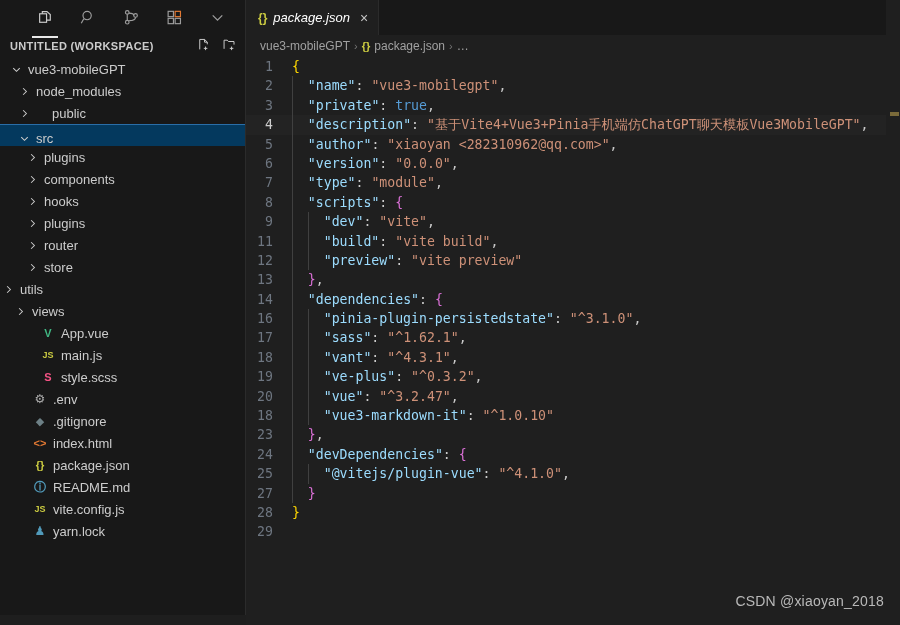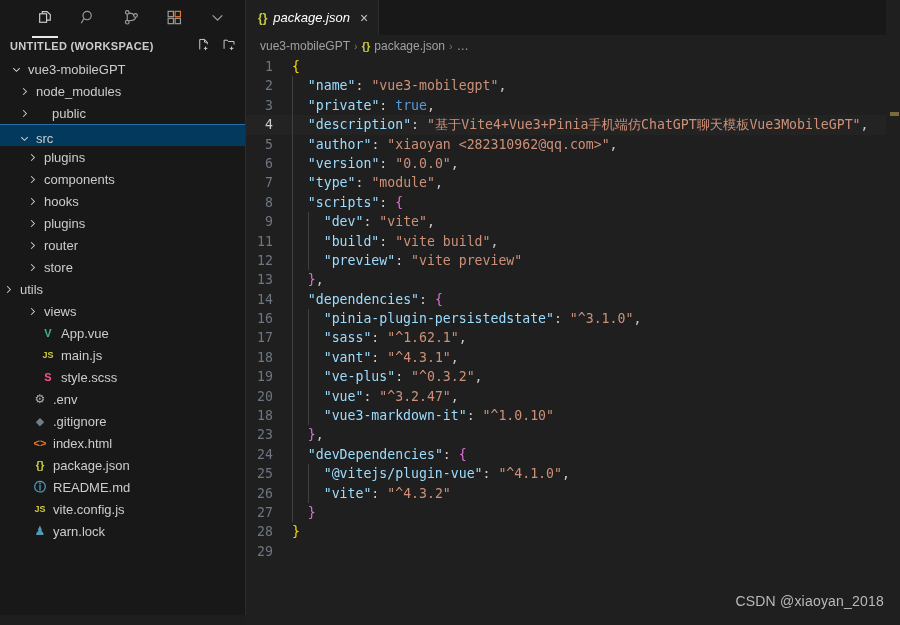--- a/index.html
+++ b/index.html
@@ -269,21 +269,21 @@
           <span class="lbl" style="margin-left: 4px;">store</span>
         </div>
         <div class="row" style="">
           <span class="twist">
             <svg width="13" height="13" viewBox="0 0 16 16" fill="none" stroke="currentColor" stroke-width="1.3">
               <polyline points="6.3,4 10.3,8 6.3,12"></polyline>
             </svg>
           </span>
           <span class="lbl" style="margin-left: 4px;">utils</span>
         </div>
-        <div class="row" style="padding-left: 24px;">
+        <div class="row" style="padding-left: 12px;">
           <span class="twist">
             <svg width="13" height="13" viewBox="0 0 16 16" fill="none" stroke="currentColor" stroke-width="1.3">
               <polyline points="6.3,4 10.3,8 6.3,12"></polyline>
             </svg>
           </span>
           <span class="lbl" style="margin-left: 4px;">views</span>
         </div>
         <div class="row" style="padding-left: 24px;">
           <span class="twist"></span>
           <span class="ficon" style="color: rgb(65, 184, 131);">V</span>
@@ -372,21 +372,20 @@
         <div class="code-line"><span class="gutter">14</span><span class="content"><span class="guide" style="left: 6px;"></span><span style="padding-left: 15.86px;"><span class="t-key">"dependencies"</span><span class="t-punc">: </span><span class="t-brace2">{</span></span></span></div>
         <div class="code-line"><span class="gutter">16</span><span class="content"><span class="guide" style="left: 6px;"></span><span class="guide" style="left: 21.86px;"></span><span style="padding-left: 31.72px;"><span class="t-key">"pinia-plugin-persistedstate"</span><span class="t-punc">: </span><span class="t-str">"^3.1.0"</span><span class="t-punc">,</span></span></span></div>
         <div class="code-line"><span class="gutter">17</span><span class="content"><span class="guide" style="left: 6px;"></span><span class="guide" style="left: 21.86px;"></span><span style="padding-left: 31.72px;"><span class="t-key">"sass"</span><span class="t-punc">: </span><span class="t-str">"^1.62.1"</span><span class="t-punc">,</span></span></span></div>
         <div class="code-line"><span class="gutter">18</span><span class="content"><span class="guide" style="left: 6px;"></span><span class="guide" style="left: 21.86px;"></span><span style="padding-left: 31.72px;"><span class="t-key">"vant"</span><span class="t-punc">: </span><span class="t-str">"^4.3.1"</span><span class="t-punc">,</span></span></span></div>
         <div class="code-line"><span class="gutter">19</span><span class="content"><span class="guide" style="left: 6px;"></span><span class="guide" style="left: 21.86px;"></span><span style="padding-left: 31.72px;"><span class="t-key">"ve-plus"</span><span class="t-punc">: </span><span class="t-str">"^0.3.2"</span><span class="t-punc">,</span></span></span></div>
         <div class="code-line"><span class="gutter">20</span><span class="content"><span class="guide" style="left: 6px;"></span><span class="guide" style="left: 21.86px;"></span><span style="padding-left: 31.72px;"><span class="t-key">"vue"</span><span class="t-punc">: </span><span class="t-str">"^3.2.47"</span><span class="t-punc">,</span></span></span></div>
         <div class="code-line"><span class="gutter">18</span><span class="content"><span class="guide" style="left: 6px;"></span><span class="guide" style="left: 21.86px;"></span><span style="padding-left: 31.72px;"><span class="t-key">"vue3-markdown-it"</span><span class="t-punc">: </span><span class="t-str">"^1.0.10"</span></span></span></div>
         <div class="code-line"><span class="gutter">23</span><span class="content"><span class="guide" style="left: 6px;"></span><span style="padding-left: 15.86px;"><span class="t-brace2">}</span><span class="t-punc">,</span></span></span></div>
         <div class="code-line"><span class="gutter">24</span><span class="content"><span class="guide" style="left: 6px;"></span><span style="padding-left: 15.86px;"><span class="t-key">"devDependencies"</span><span class="t-punc">: </span><span class="t-brace2">{</span></span></span></div>
         <div class="code-line"><span class="gutter">25</span><span class="content"><span class="guide" style="left: 6px;"></span><span class="guide" style="left: 21.86px;"></span><span style="padding-left: 31.72px;"><span class="t-key">"@vitejs/plugin-vue"</span><span class="t-punc">: </span><span class="t-str">"^4.1.0"</span><span class="t-punc">,</span></span></span></div>
-        <div class="code-line"><span class="gutter">26</span><span class="content"><span class="guide" style="left: 6px;"></span><span class="guide" style="left: 21.86px;"></span><span style="padding-left: 31.72px;"><span class="t-key">"vite"</span><span class="t-punc">: </span><span class="t-str">"^4.3.2"</span></span></span></div>
         <div class="code-line"><span class="gutter">27</span><span class="content"><span class="guide" style="left: 6px;"></span><span style="padding-left: 15.86px;"><span class="t-brace2">}</span></span></span></div>
         <div class="code-line"><span class="gutter">28</span><span class="content"><span style="padding-left: 0px;"><span class="t-brace">}</span></span></span></div>
         <div class="code-line"><span class="gutter">29</span><span class="content"><span style="padding-left: 0px;"></span></span></div>
       </div>
 
     <div class="minimap">
       <div class="mm-mark" style="top:112px;background:#7a6a3a;"></div>
     </div>
 
     <div class="watermark">CSDN @xiaoyan_2018</div>

